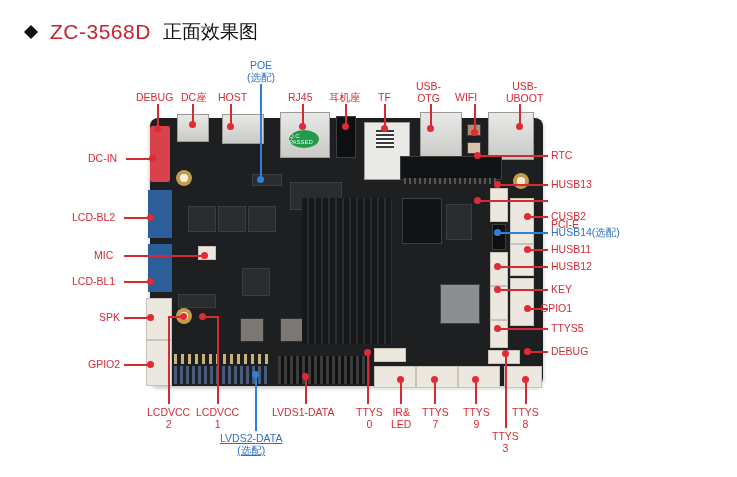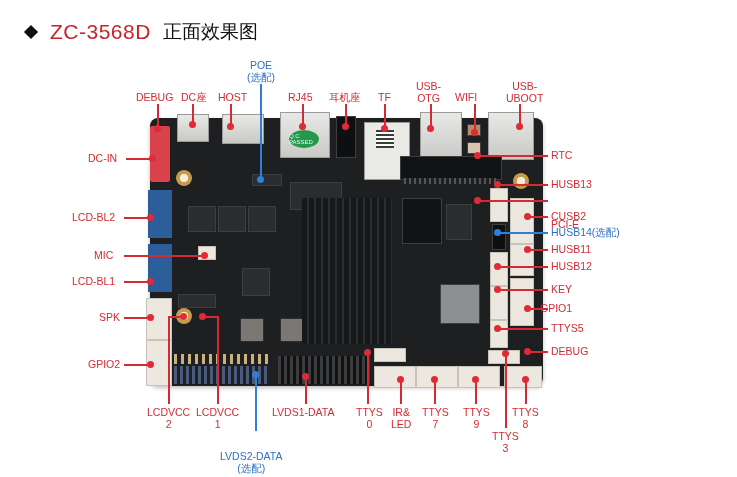--- a/index.html
+++ b/index.html
@@ -232,21 +232,21 @@
 <div class="dot" style="left:180px;top:313px;"></div>
 
 <div class="lbl" style="left:196px;top:406px;">
   <div>LCDVCC</div>
   <div>1</div>
 </div>
 <div class="line" style="left:217px;top:316px;width:1.5px;height:88px;"></div>
 <div class="line" style="left:203px;top:316px;width:14px;height:1.5px;"></div>
 <div class="dot" style="left:199px;top:313px;"></div>
 
-<div class="lbl blue" style="left:220px;top:450px;">
+<div class="lbl blue" style="left:220px;top:432px;text-decoration:underline;">
   <div>LVDS2-DATA</div>
   <div>(选配)</div>
 </div>
 <div class="line blue" style="left:255px;top:374px;width:1.5px;height:57px;"></div>
 <div class="dot blue" style="left:252px;top:371px;"></div>
 
 <div class="lbl" style="left:272px;top:406px;">LVDS1-DATA</div>
 <div class="line" style="left:305px;top:376px;width:1.5px;height:28px;"></div>
 <div class="dot" style="left:302px;top:373px;"></div>
 

